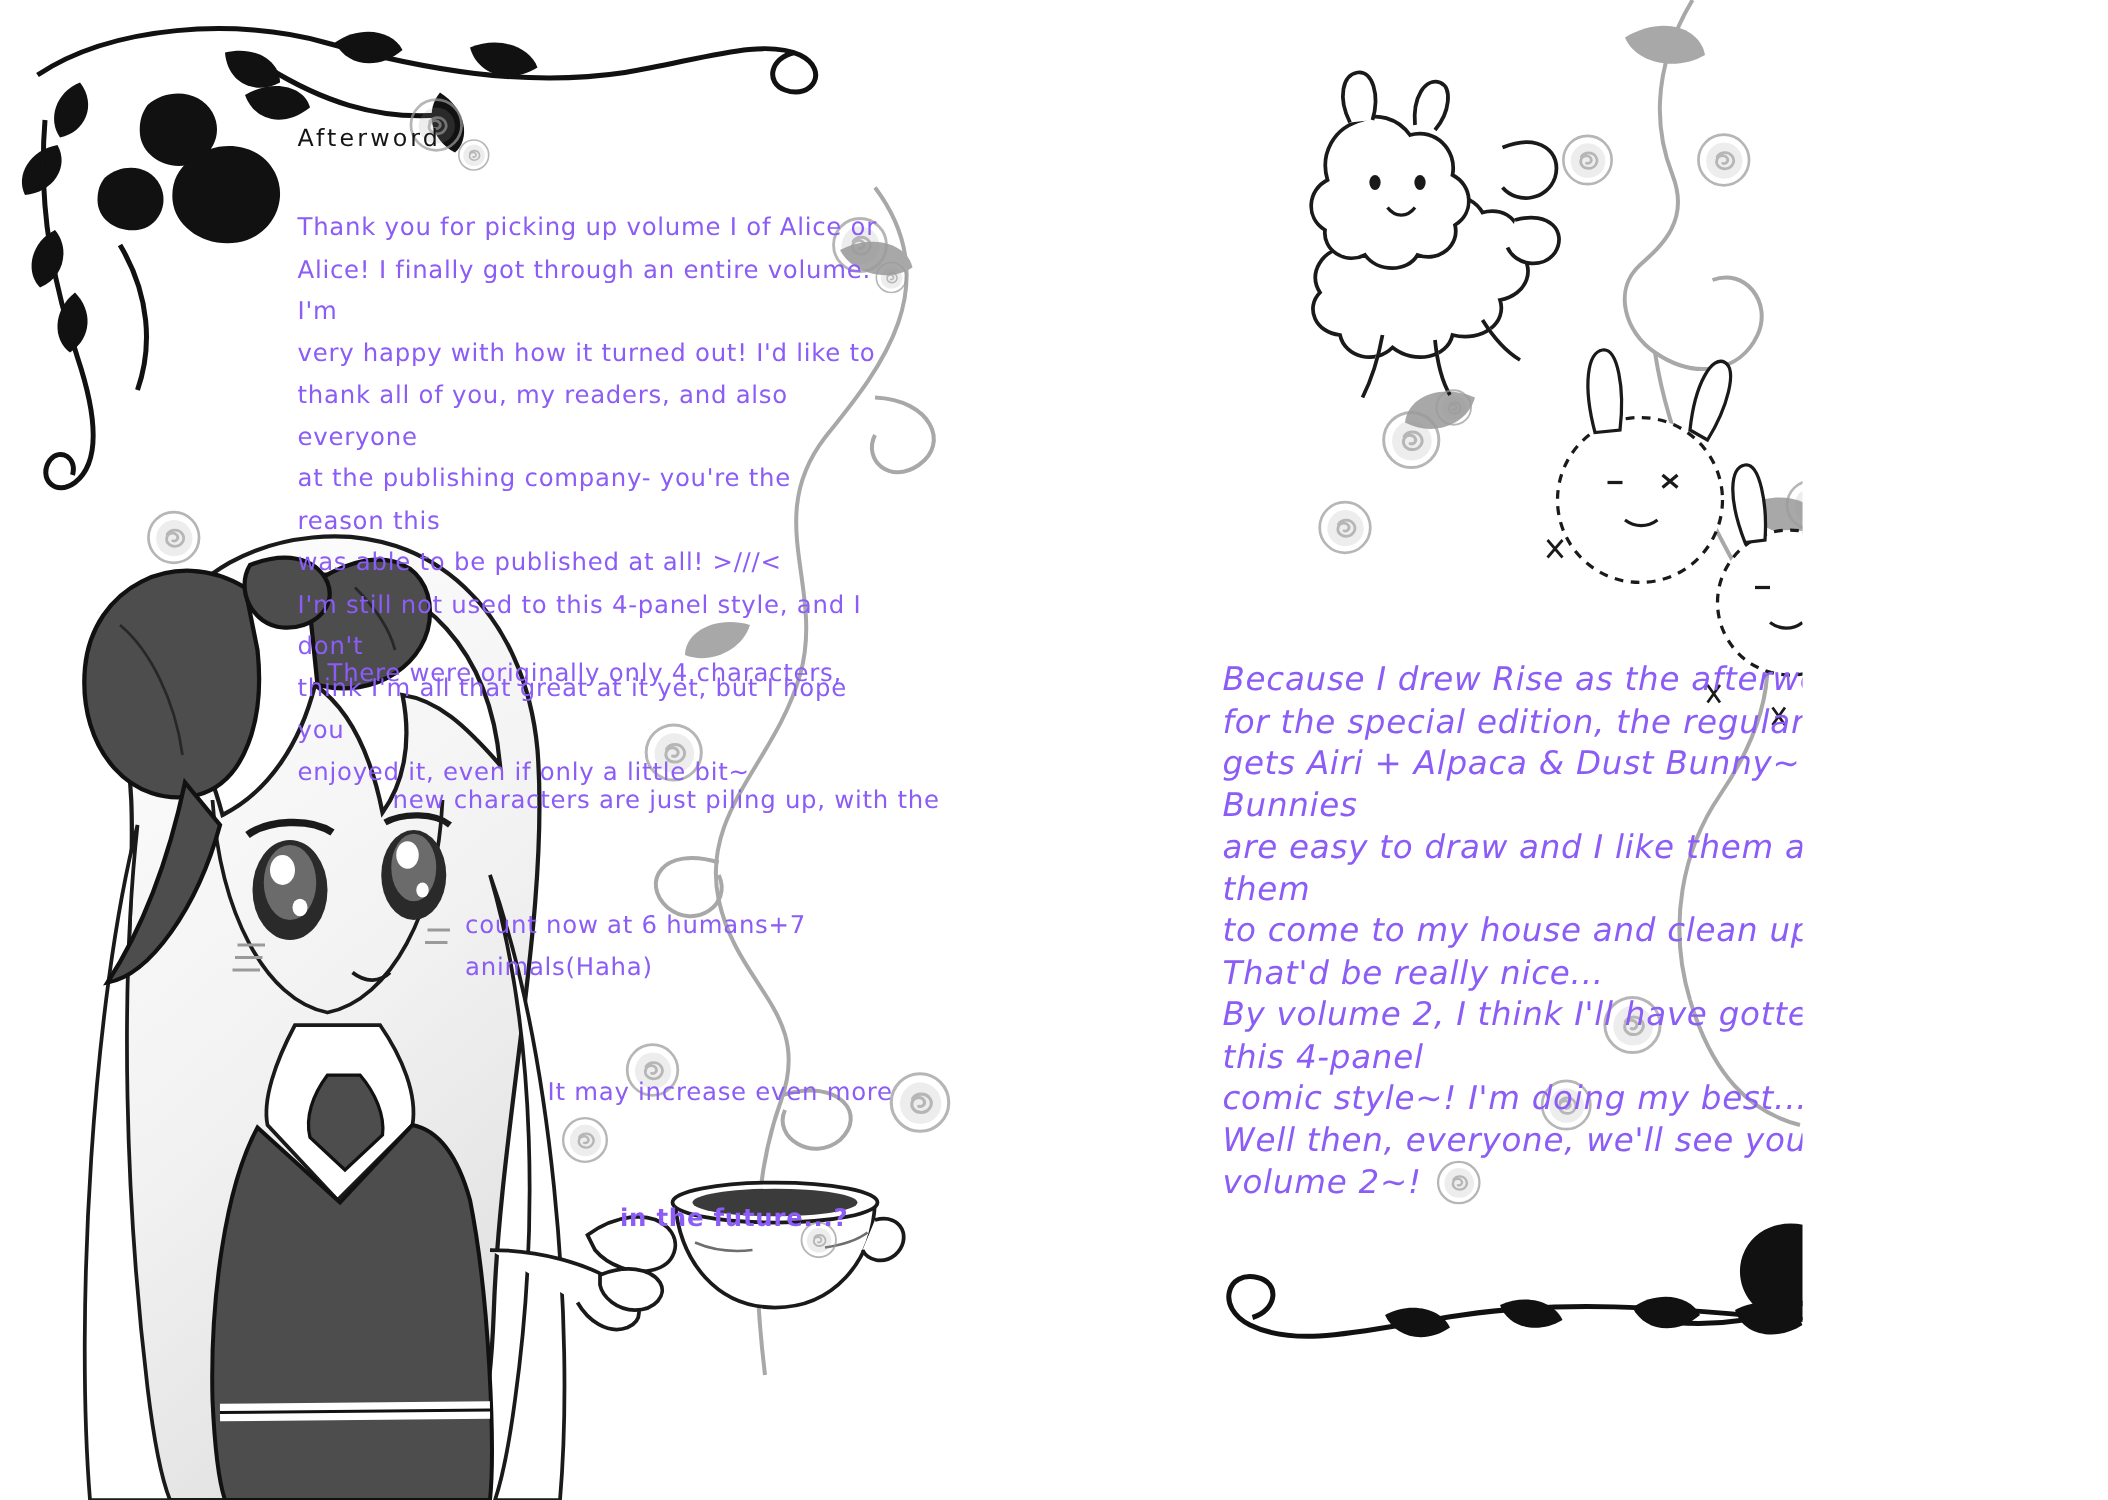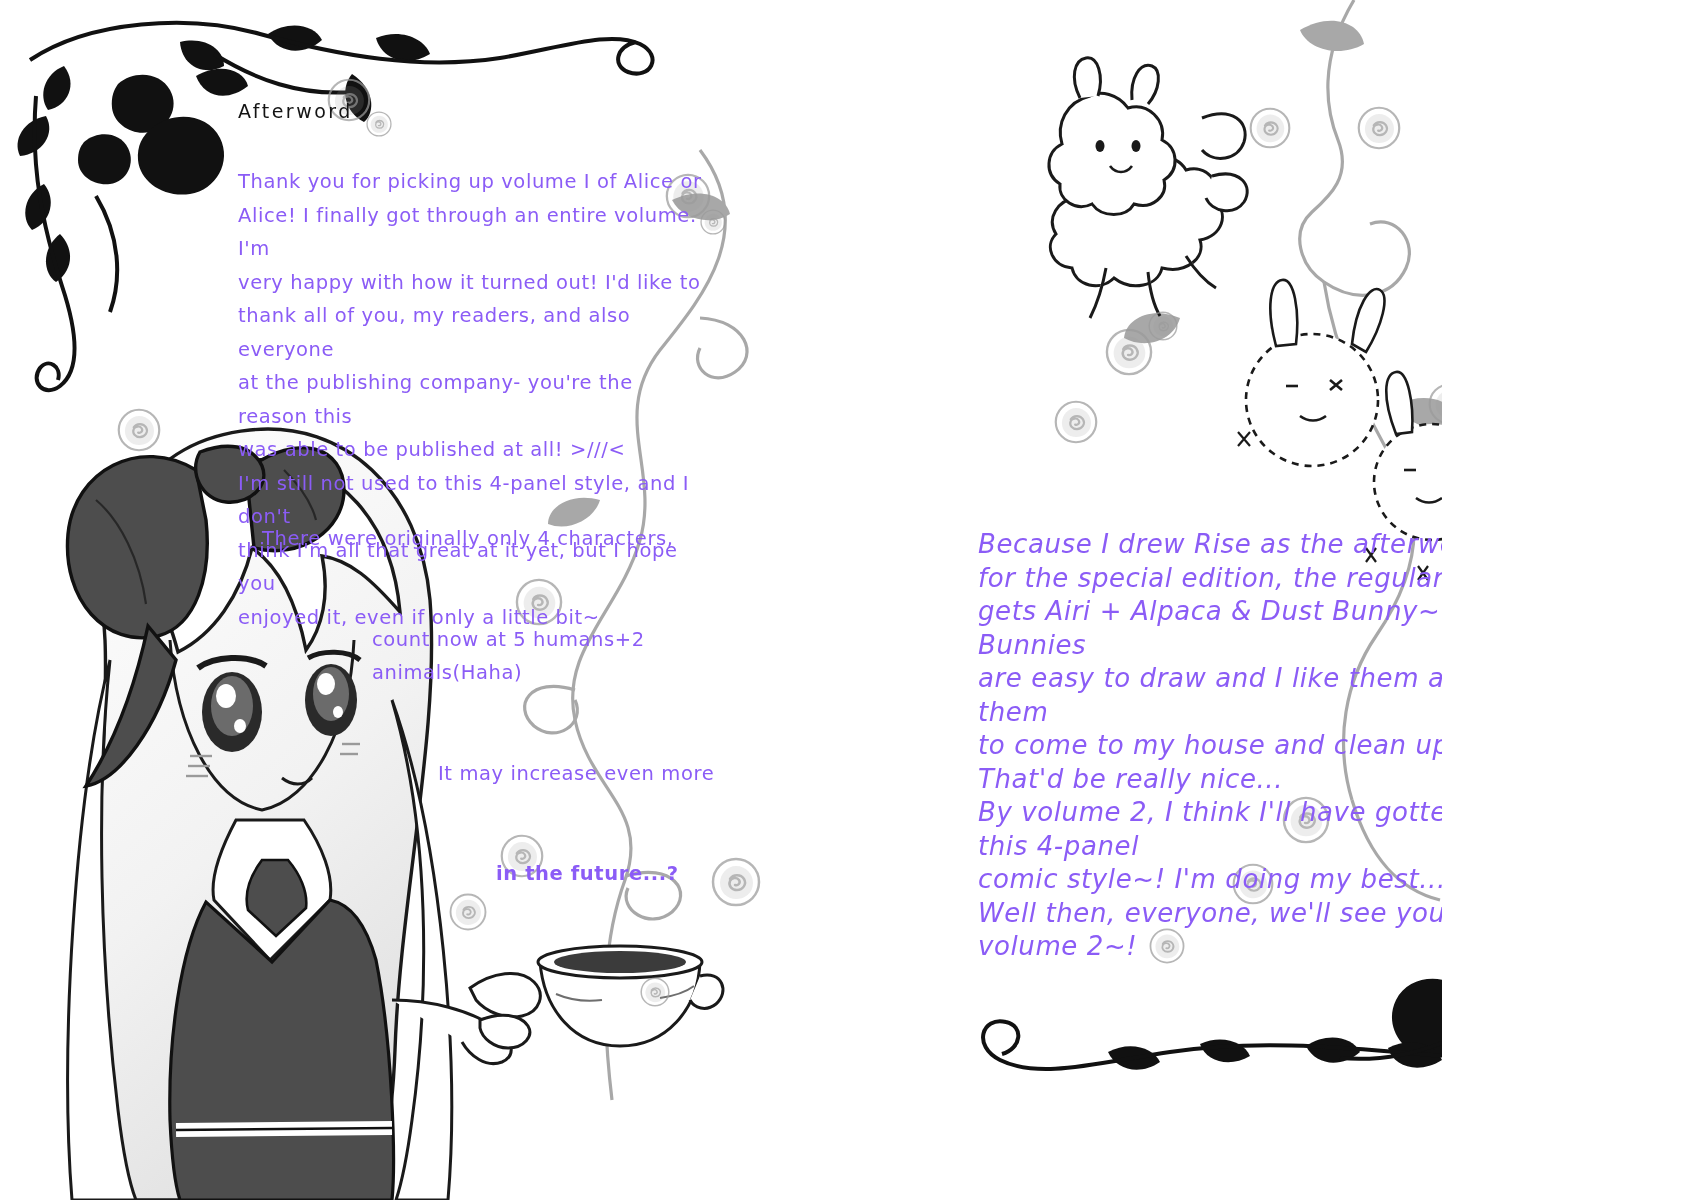--- a/index.html
+++ b/index.html
@@ -402,21 +402,22 @@
 very happy with how it turned out! I'd like to
 thank all of you, my readers, and also everyone
 at the publishing company- you're the reason this
 was able to be published at all! &gt;///&lt;
 I'm still not used to this 4-panel style, and I don't
 think I'm all that great at it yet, but I hope you
 enjoyed it, even if only a little bit~</div>
 
   <div class="handwritten" id="left-paragraph-2">
     <span class="l1">There were originally only 4 characters,</span>
-    <span class="l4">count now at 5 humans+2 animals(Haha)</span>
+    <span class="l3">new characters are just piling up, with the</span>
+    <span class="l4">count now at 6 humans+7 animals(Haha)</span>
     <span class="l5">It may increase even more</span>
     <span class="l6">in the future...?</span>
   </div>
 
   <div class="handwritten" id="right-paragraph">Because I drew Rise as the afterword
 for the special edition, the regular version
 gets Airi + Alpaca &amp; Dust Bunny~! Dust Bunnies
 are easy to draw and I like them a lot. I want them
 to come to my house and clean up.
 That'd be really nice...

